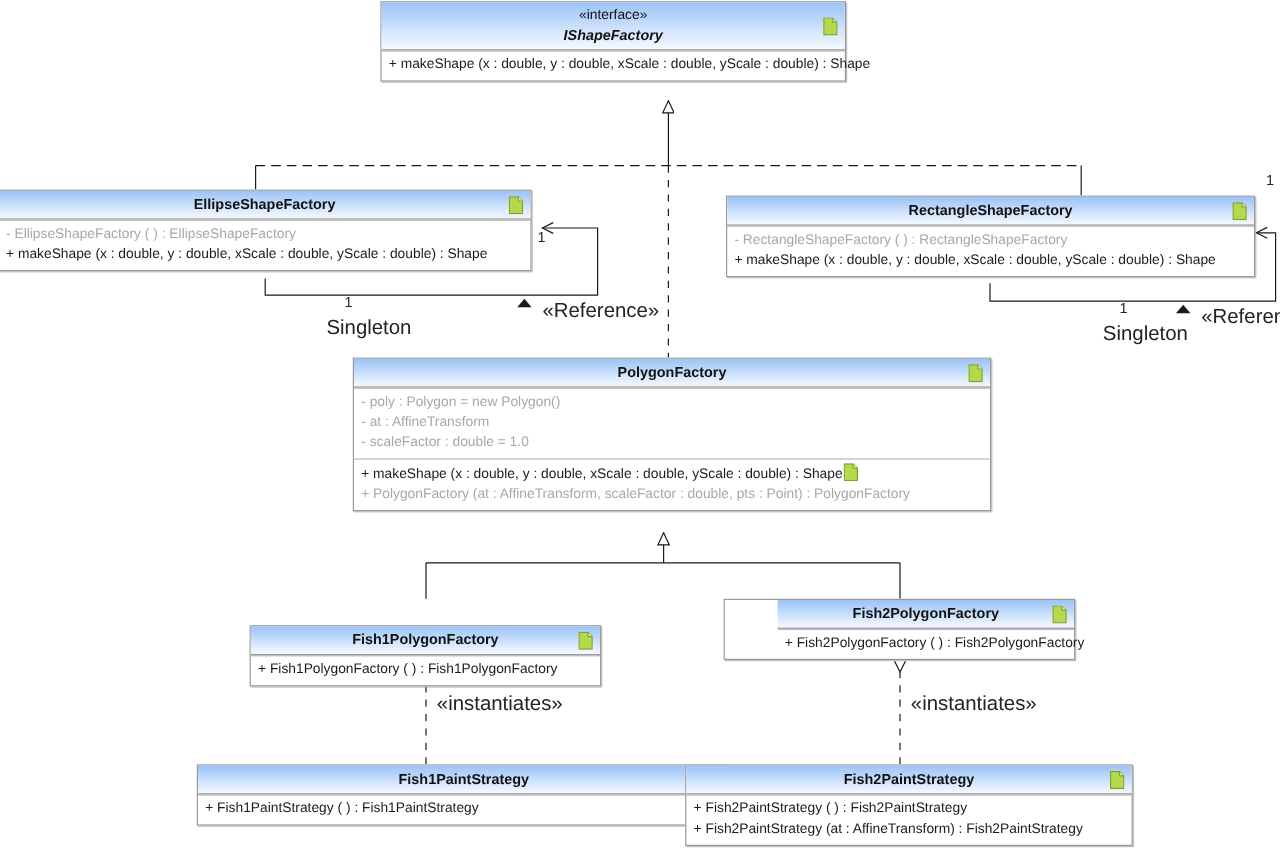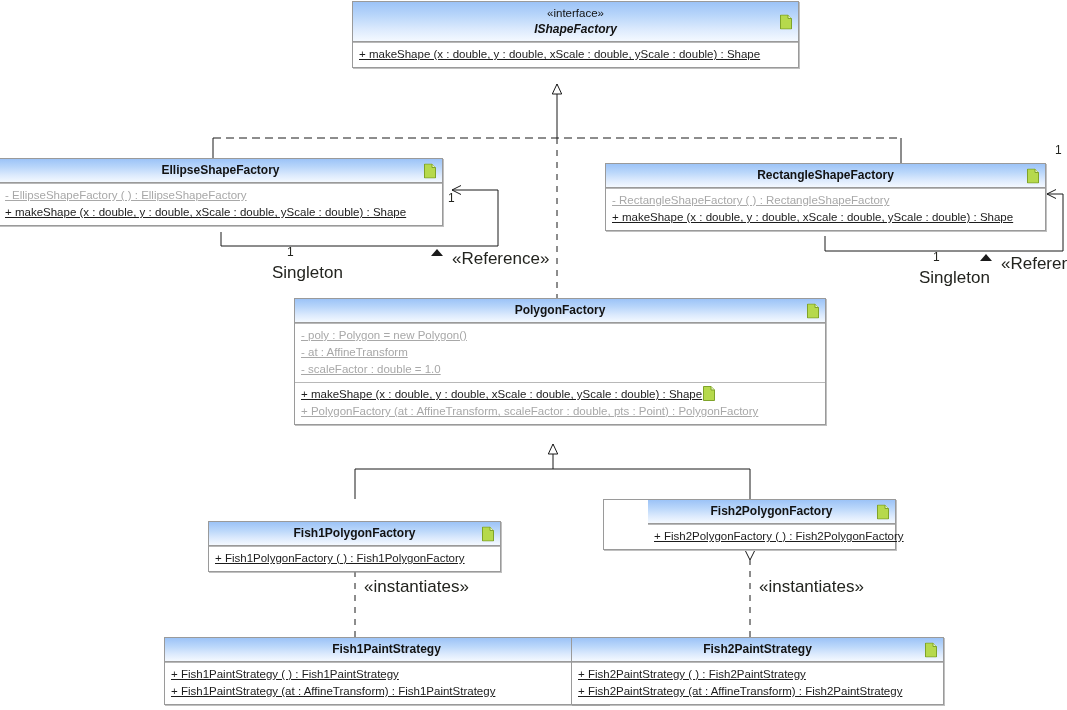--- a/index.html
+++ b/index.html
@@ -91,21 +91,20 @@
     padding: 3px 6px 4px 6px;
     border-top: 1px solid #b8b8b8;
   }
   .uml-section:first-of-type { border-top: none; }
   .uml-row {
     position: relative;
     line-height: 17px;
     white-space: nowrap;
     font-size: 11.5px;
     color: #1c1c1c;
-    text-decoration: underline;
   }
   .uml-row.dim { color: #a8a8a8; }
 
   .expand-icons {
     position: absolute;
     right: 1px;
     top: 3px;
     display: flex;
     gap: 1px;
   }
@@ -192,21 +191,21 @@
 
     <g>
       <line x1="355" y1="637" x2="355" y2="560" stroke="#1a1a1a" stroke-width="1" stroke-dasharray="6,6" marker-end="url(#open-arrow)"></line>
     </g>
 
     <g>
       <line x1="750" y1="637" x2="750" y2="560" stroke="#1a1a1a" stroke-width="1" stroke-dasharray="6,6" marker-end="url(#open-arrow)"></line>
     </g>
   </svg>
 
-  <div class="uml-class" style="left:352px; top:1px; width:447px;">
+  <div class="uml-class" style="left:317px; top:1px; width:388px;">
     <div class="uml-header two-line">
       <span class="stereotype-line">«interface»</span>
       <span class="iface-name">IShapeFactory</span>
       <svg class="note-icon" viewBox="0 0 12 15">
         <path d="M0.5,0.5 H8 L11.5,4 V14.5 H0.5 Z" fill="#b6d94c" stroke="#7fa32a" stroke-width="1"></path>
         <path d="M8,0.5 V4 H11.5" fill="#e7f3c2" stroke="#7fa32a" stroke-width="1"></path>
       </svg>
     </div>
     <div class="uml-section">
       <div class="uml-row">+ makeShape (x : double, y : double, xScale : double, yScale : double) :  Shape</div>
@@ -300,21 +299,20 @@
       </svg>
     </div>
     <div class="uml-section">
       <div class="uml-row">
         <span>+ Fish1PaintStrategy ( ) :  Fish1PaintStrategy</span>
         <span class="expand-icons">
           <span class="mini-box"></span>
           <span class="mini-box plus"></span>
         </span>
       </div>
-      <div class="uml-row">+ Fish1PaintStrategy (at : AffineTransform) :  Fish1PaintStrategy</div>
     </div>
   </div>
 
   <div class="uml-class" style="left:571px; top:637px; width:373px;">
     <div class="uml-header">
       <span>Fish2PaintStrategy</span>
       <svg class="note-icon" viewBox="0 0 12 15">
         <path d="M0.5,0.5 H8 L11.5,4 V14.5 H0.5 Z" fill="#b6d94c" stroke="#7fa32a" stroke-width="1"></path>
         <path d="M8,0.5 V4 H11.5" fill="#e7f3c2" stroke="#7fa32a" stroke-width="1"></path>
       </svg>

